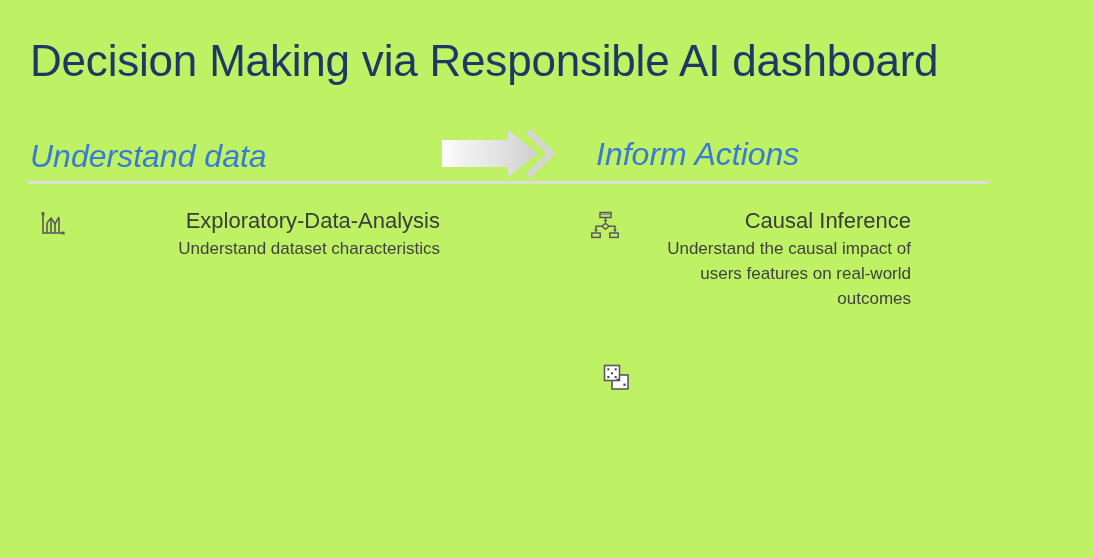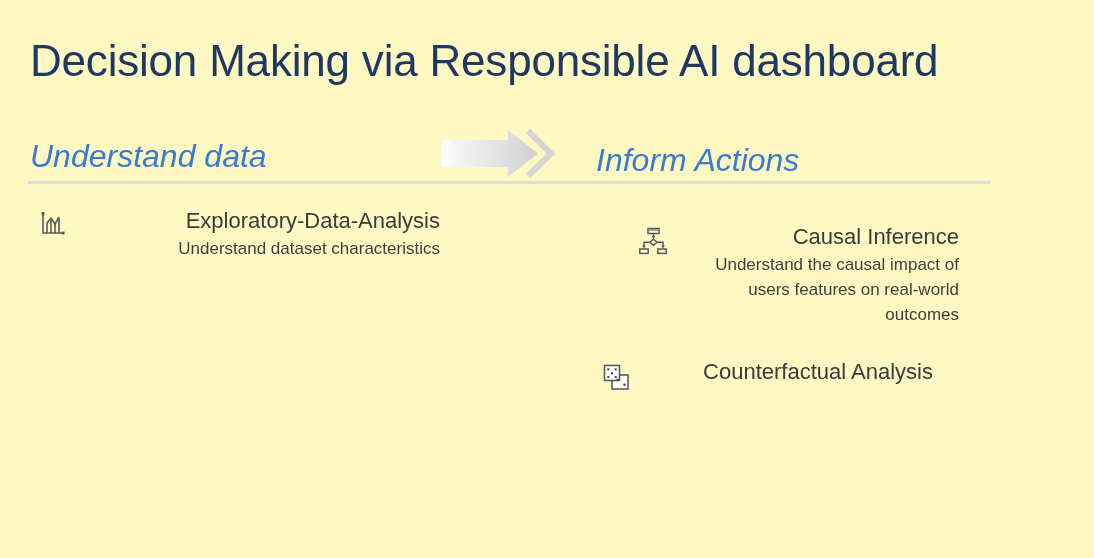--- a/index.html
+++ b/index.html
@@ -12,21 +12,21 @@
     height: 558px;
     position: relative;
     overflow: hidden;
     font-family: "Liberation Sans", sans-serif;
     -webkit-font-smoothing: antialiased;
   }
 
   .slide {
     position: absolute;
     inset: 0;
-    background: #fef9c3;
+    background: #bef264;
   }
 
   
   .slide-title {
     position: absolute;
     left: 30px;
     top: 30px;
     width: 1020px;
     font-size: 44px;
     line-height: 62px;
@@ -41,21 +41,21 @@
     position: absolute;
     font-size: 32px;
     line-height: 44px;
     font-weight: 400;
     color: #3A7AD3;
     letter-spacing: 0px;
     white-space: nowrap;
     font-style: italic;
   }
   .col-head.left  { left: 30px;  top: 134px; }
-  .col-head.right { left: 596px; top: 138px; }
+  .col-head.right { left: 596px; top: 132px; }
 
   
   .divider {
     position: absolute;
     left: 28px;
     top: 181px;
     width: 962px;
     height: 3px;
     background: #DCDCDC;
   }
@@ -97,21 +97,21 @@
   .item-desc {
     font-size: 17px;
     line-height: 25px;
     font-weight: 400;
     color: #404040;
     margin-top: 1px;
   }
 
   
   #item-eda              { left: 40px;  top: 207px; width: 400px; }
-  #item-causal           { left: 639px; top: 207px; width: 320px; margin-top: 16px; }
+  #item-causal           { left: 591px; top: 207px; width: 320px; }
   #item-counterfactual   { left: 603px; top: 358px; width: 330px; }
 
   #item-causal .item-icon         { width: 28px; height: 28px; margin-top: 4px; margin-right: 14px; }
   #item-counterfactual .item-icon { width: 28px; height: 28px; margin-top: 6px; margin-right: 14px; }
   #item-eda .item-icon            { width: 26px; height: 26px; margin-top: 4px; margin-right: 13px; }
 </style>
 </head>
 <body>
 
 <div class="slide">
@@ -196,17 +196,16 @@
           <rect x="11.6" y="4.3" width="2.1" height="2.1"></rect>
           <rect x="7.9" y="8.2" width="2.1" height="2.1"></rect>
           <rect x="4.3" y="12" width="2.1" height="2.1"></rect>
           <rect x="11.6" y="12" width="2.1" height="2.1"></rect>
           <rect x="13.6" y="14.6" width="2.3" height="2.3"></rect>
           <rect x="20.4" y="19.6" width="2.3" height="2.3"></rect>
         </g>
       </svg>
     </span>
     <span class="item-body">
-      <div class="item-title">Counterfactual Analysis</div>
     </span>
   </div>
 
 </div>
 
 </body></html>

